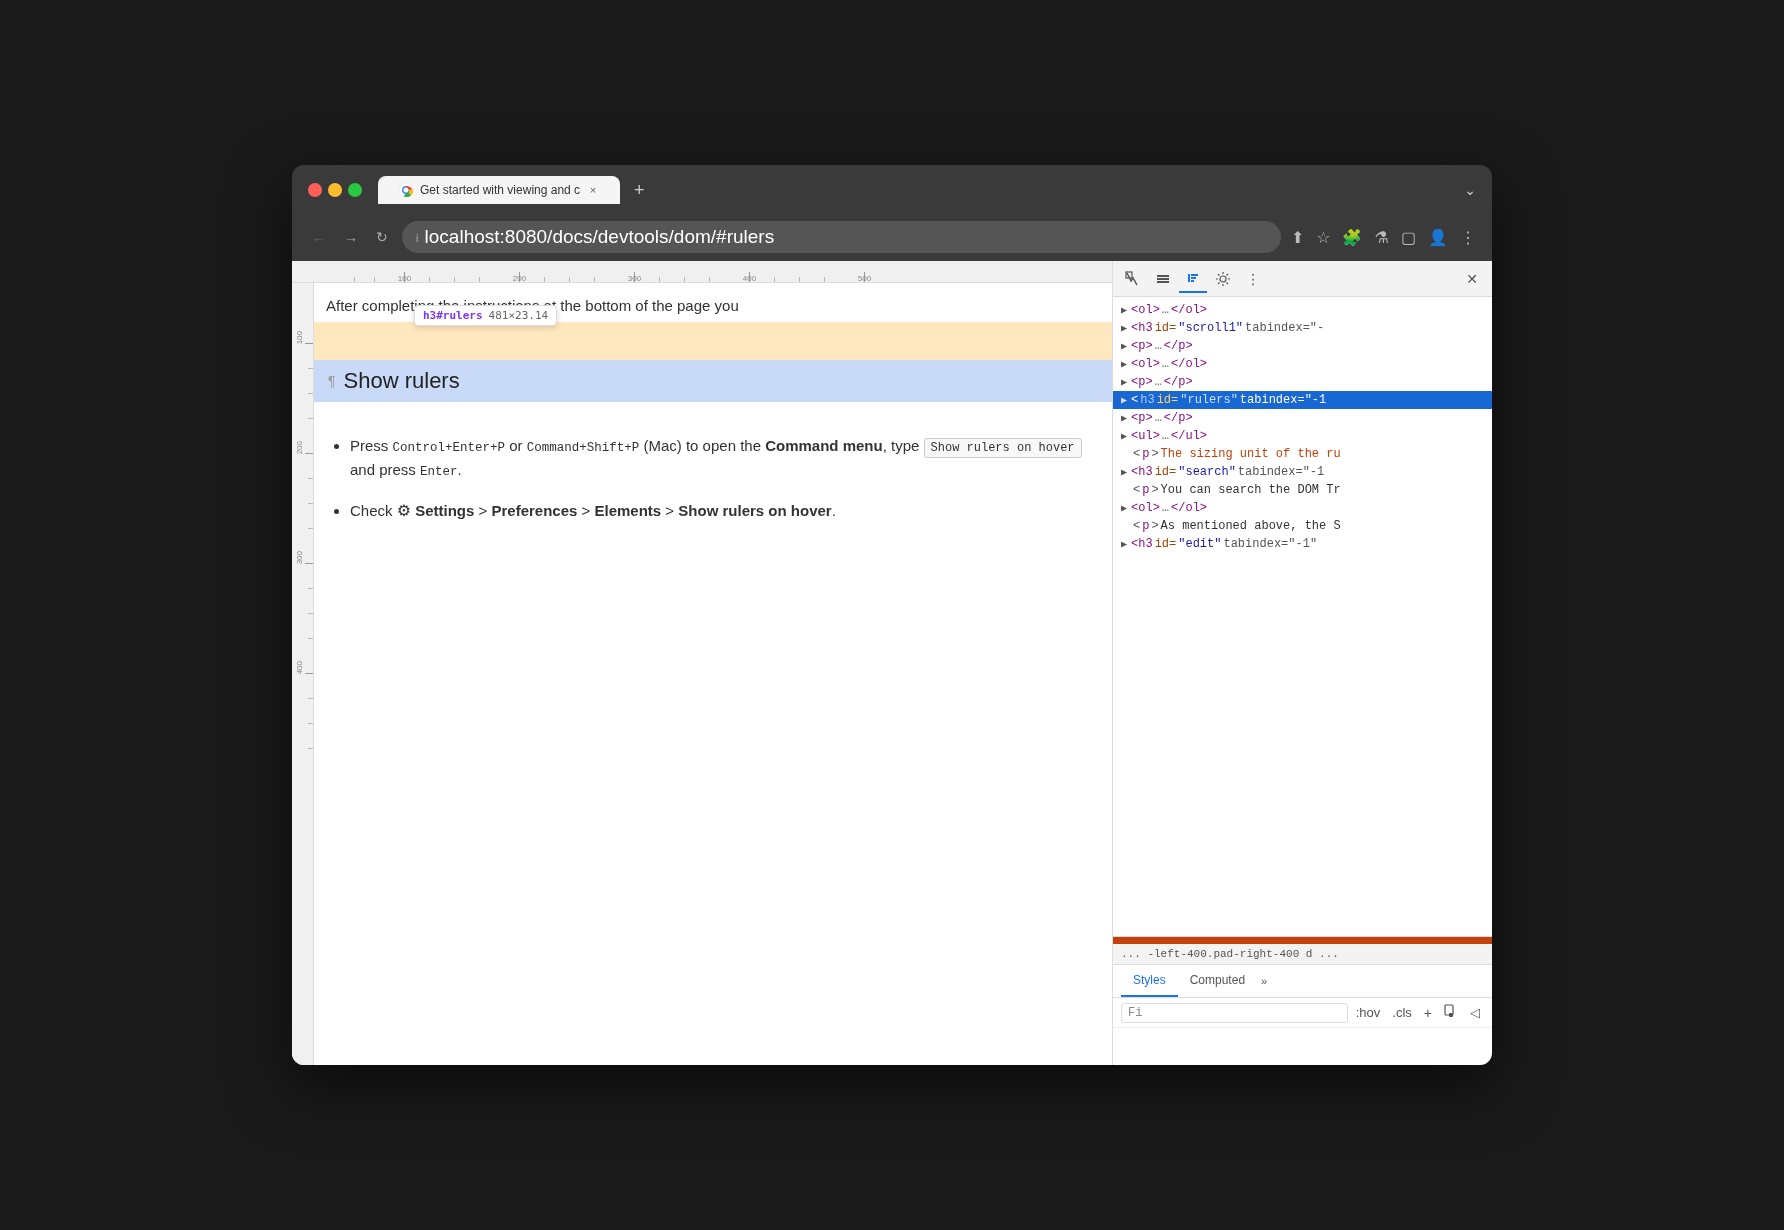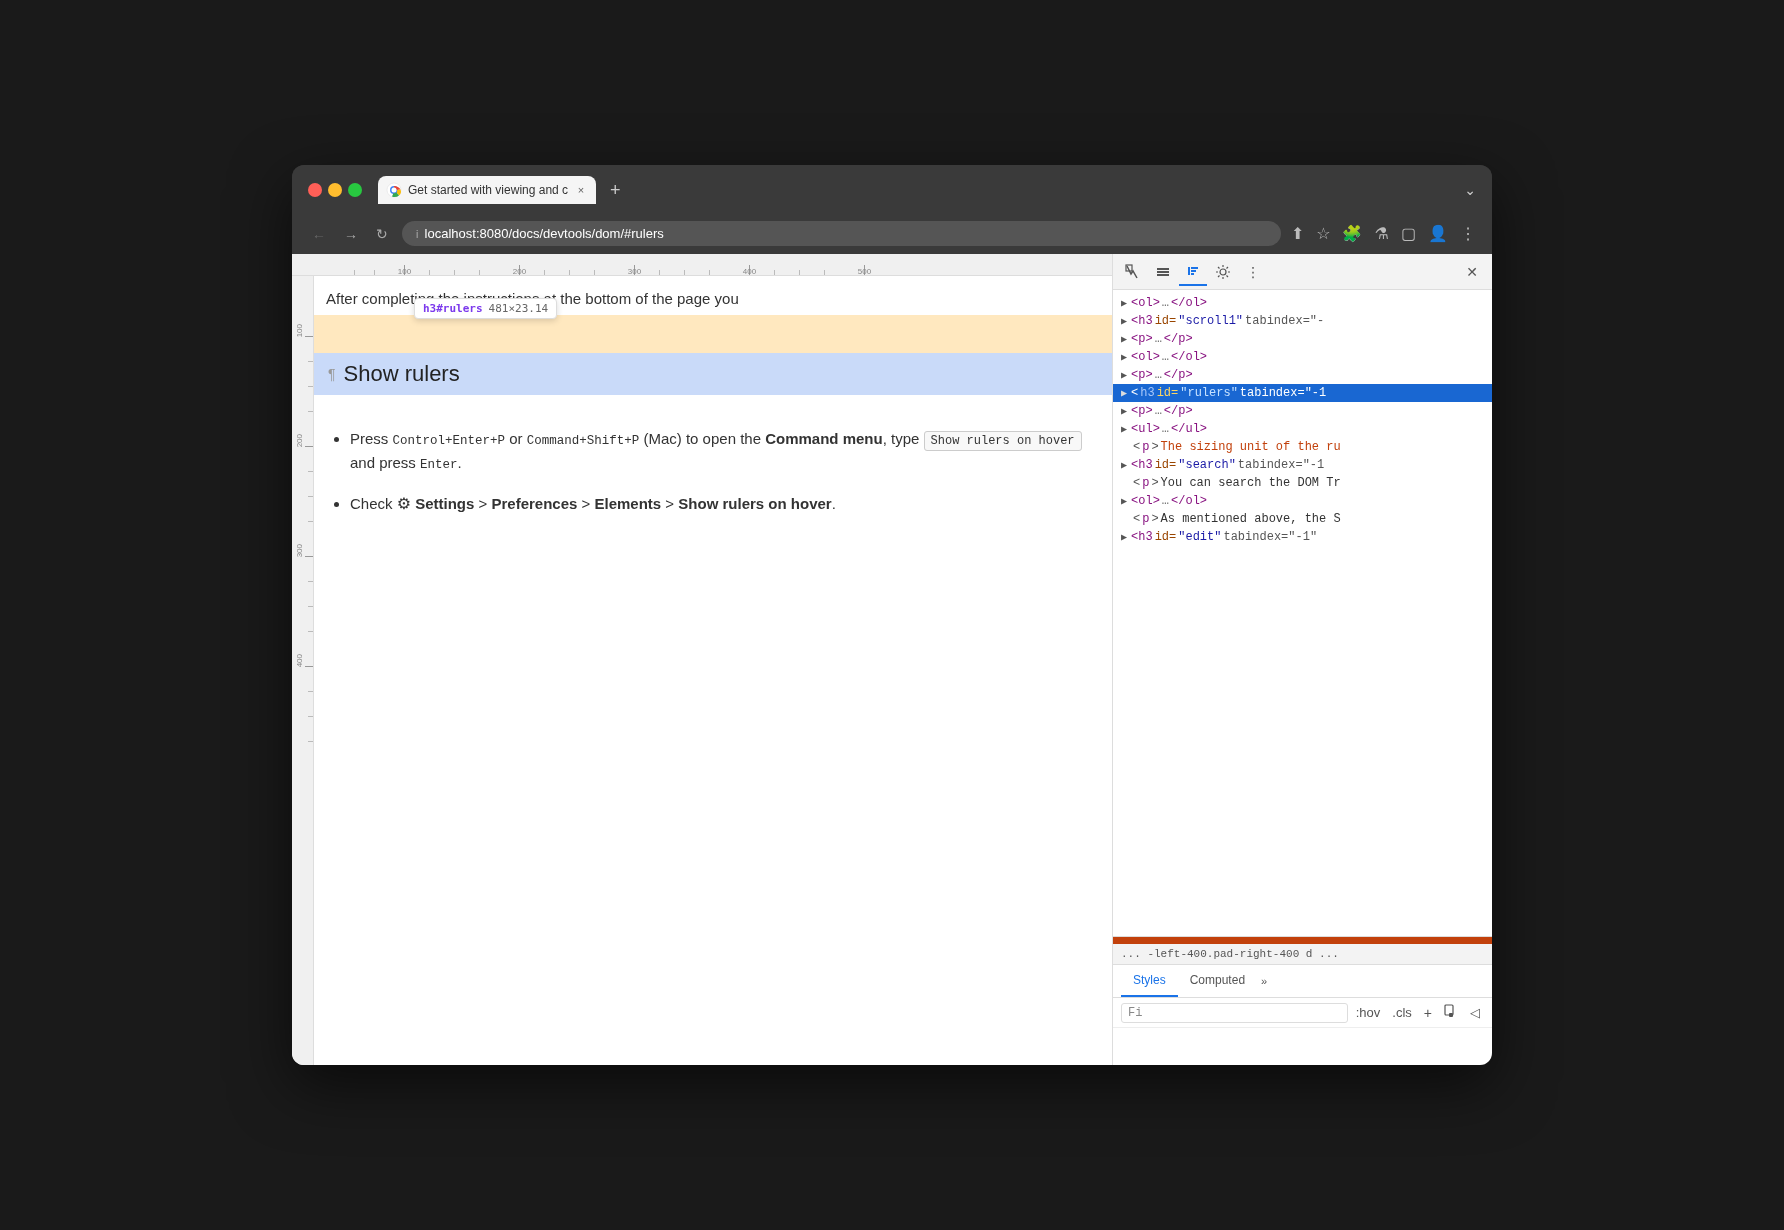--- a/index.html
+++ b/index.html
@@ -45,21 +45,21 @@
     .tl-green { background: #28c840; }
     .tab-bar {
       display: flex;
       align-items: center;
       flex: 1;
       gap: 8px;
     }
     .tab {
       background: #f5f5f5;
       border-radius: 8px 8px 0 0;
-      padding: 6px 8px;
+      padding: 6px 20px;
       display: flex;
       align-items: center;
       gap: 6px;
       min-width: 200px;
       max-width: 250px;
     }
     .tab-title {
       font-size: 12px;
       color: #333;
       flex: 1;
@@ -409,21 +409,21 @@
       <span class="tab-menu" style="margin-left:auto; color:#ccc; font-size:14px;">⌄</span>
     </div>
   </div>
 
   <div class="address-bar">
     <span class="nav-btn disabled">←</span>
     <span class="nav-btn">→</span>
     <span class="nav-btn">↻</span>
     <div class="address-input">
       <span class="address-lock">ℹ</span>
-      <span style="font-size:13px;color:#fff;">localhost:8080/docs/devtools/dom/#rulers</span>
+      <span style="font-size:19px;color:#fff;">localhost:8080/docs/devtools/dom/#rulers</span>
     </div>
     <div class="address-toolbar-icons">
       <span style="font-size:16px; color:#bbb;">⬆</span>
       <span style="font-size:16px; color:#bbb;">☆</span>
       <span style="font-size:16px; color:#bbb;">🧩</span>
       <span style="font-size:16px; color:#bbb;">⚗</span>
       <span style="font-size:16px; color:#bbb;">▢</span>
       <span style="font-size:16px; color:#bbb;">👤</span>
       <span style="font-size:16px; color:#bbb;">⋮</span>
     </div>

